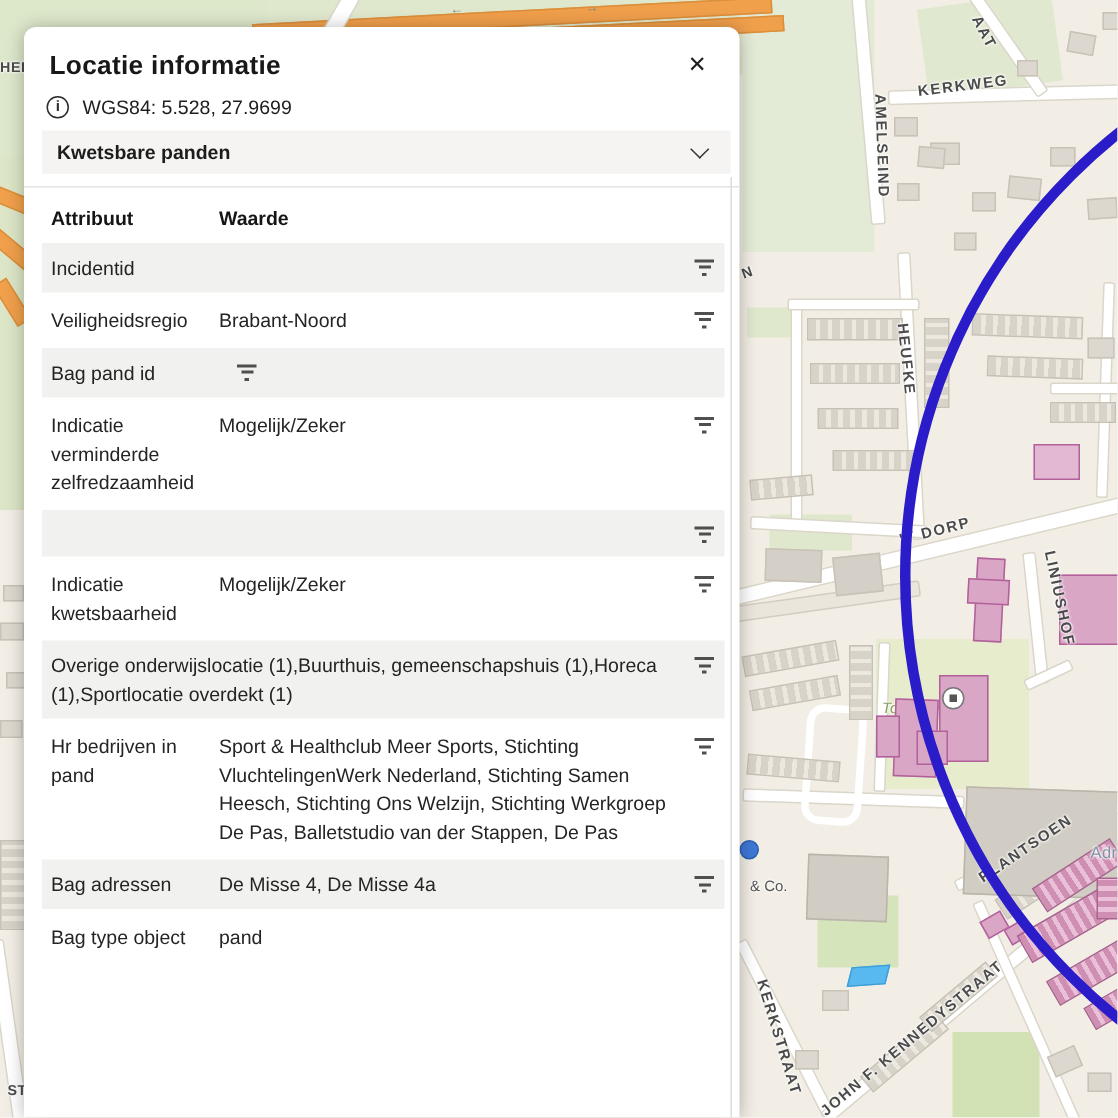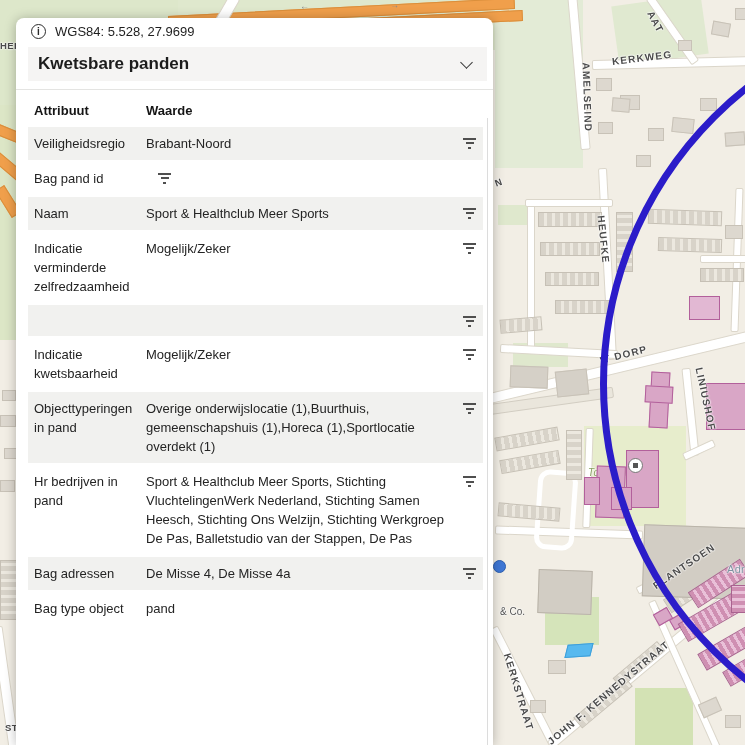--- a/index.html
+++ b/index.html
@@ -29,21 +29,21 @@
   .circle{position:absolute;left:600px;top:3px;width:762px;height:762px;border:7px solid #2b1cc9;border-radius:50%;box-sizing:border-box;z-index:6;}
   .blue-dot{position:absolute;width:11px;height:11px;border-radius:50%;background:#3f78d7;border:1px solid #2d5fb0;z-index:4;}
 
   
   .panel{position:absolute;left:16px;top:18px;width:477px;height:727px;background:#fff;border-radius:8px 8px 0 0;box-shadow:0 1px 12px rgba(0,0,0,.28);overflow:hidden;z-index:10;}
   .panel-header{display:flex;justify-content:space-between;align-items:center;padding:15px 20px 4px 17px;}
   .panel-title{font-size:17.5px;font-weight:700;color:#181818;margin:0;letter-spacing:.2px;}
   .close-btn{background:none;border:none;font-size:15px;color:#1e1e1e;cursor:pointer;padding:2px;line-height:1;}
   .coords{display:flex;align-items:center;gap:9px;padding:6px 18px 8px 15px;font-size:13px;color:#1e1e1e;}
   .info-ic{width:15px;height:15px;border:1.6px solid #2b2b2b;border-radius:50%;display:inline-flex;align-items:center;justify-content:center;font-size:10px;font-weight:700;color:#2b2b2b;box-sizing:border-box;flex:none;}
-  .section-bar{margin:0 6px 0 12px;background:#f5f4f3;display:flex;justify-content:space-between;align-items:center;padding:7px 16px 7px 10px;font-size:17px;font-weight:700;color:#1c1c1c;cursor:pointer;}
+  .section-bar{margin:0 6px 0 12px;background:#f5f4f3;display:flex;justify-content:space-between;align-items:center;padding:7px 16px 7px 10px;font-size:13px;font-weight:700;color:#1c1c1c;cursor:pointer;}
   .chev{width:8px;height:8px;border-right:1.6px solid #333;border-bottom:1.6px solid #333;transform:rotate(45deg);margin-top:-4px;flex:none;}
   .divider{height:1px;background:#e4e4e2;margin-top:8px;}
   .tbl{margin:0 10px 0 12px;}
   .thead{display:flex;padding:13px 6px 9px;font-size:13px;font-weight:700;color:#151515;}
   .c-attr{width:112px;flex:none;padding-right:10px;box-sizing:border-box;}
   .c-val{flex:1;padding-right:6px;}
   .f-col{width:26px;flex:none;display:flex;justify-content:flex-end;align-items:flex-start;padding-top:4px;}
   .trow{display:flex;padding:7px 6px;font-size:13px;line-height:19px;color:#242424;margin-bottom:2px;}
   .tbl > div:nth-child(even){background:#f1f1ef;}
   .filter{display:inline-block;width:15px;cursor:pointer;}
@@ -166,49 +166,64 @@
   <div class="lbl" style="left:612px;top:56px;transform:rotate(-7deg);">KERKWEG</div>
   <div class="lbl" style="left:650px;top:6px;transform:rotate(62deg);">AAT</div>
   <div class="lbl" style="left:586px;top:57px;transform:rotate(88deg);">AMELSEIND</div>
   <div class="lbl" style="left:601px;top:210px;transform:rotate(84deg);">HEUFKE</div>
   <div class="lbl" style="left:600px;top:355px;transform:rotate(-14deg);">'T DORP</div>
   <div class="lbl" style="left:699px;top:362px;transform:rotate(78deg);">LINIUSHOF</div>
   <div class="lbl" style="left:654px;top:581px;transform:rotate(-34deg);">PLANTSOEN</div>
   <div class="lbl place" style="left:727px;top:563px;">Adria</div>
   <div class="lbl" style="left:507px;top:648px;transform:rotate(73deg);">KERKSTRAAT</div>
   <div class="lbl" style="left:549px;top:737px;transform:rotate(-40deg);">JOHN F. KENNEDYSTRAAT</div>
-  <div class="lbl poi-t" style="left:500px;top:606px;">&amp; Co.</div>
+  <div class="lbl poi-t" style="left:500px;top:586px;">&amp; Co.</div>
   <div class="lbl frag" style="left:0;top:40px;">HEL</div>
   <div class="lbl frag" style="left:495px;top:178px;transform:rotate(-20deg);">N</div>
   <div class="lbl frag" style="left:30px;top:628px;">F</div>
   <div class="lbl frag" style="left:5px;top:722px;">ST</div>
   <div class="arrow" style="left:300px;top:1px;transform:rotate(-3deg);">←</div>
   <div class="arrow" style="left:390px;top:0;transform:rotate(-3deg);">→</div>
 
   <div class="circle"></div>
 </div>
 
 <div class="panel">
+  <div class="panel-header">
+    <h1 class="panel-title">Locatie informatie</h1>
+    <button class="close-btn">✕</button>
+  </div>
   <div class="coords">
     <span class="info-ic">i</span>
     <span>WGS84: 5.528, 27.9699</span>
   </div>
   <div class="section-bar">
     <span>Kwetsbare panden</span>
     <span class="chev"></span>
   </div>
   <div class="divider"></div>
 
   <div class="tbl">
     <div class="thead">
       <span class="c-attr">Attribuut</span>
       <span class="c-val">Waarde</span>
       <span class="f-col"></span>
     </div>
     <div class="trow">
+      <span class="c-attr">Incidentid</span>
+      <span class="c-val"></span>
+      <span class="f-col">
+          <span class="filter">
+            <i></i>
+            <i></i>
+            <i></i>
+          </span>
+        </span>
+    </div>
+    <div class="trow">
       <span class="c-attr">Veiligheidsregio</span>
       <span class="c-val">Brabant-Noord</span>
       <span class="f-col">
           <span class="filter">
             <i></i>
             <i></i>
             <i></i>
           </span>
         </span>
     </div>
@@ -216,31 +231,20 @@
       <span class="c-attr">Bag pand id</span>
       <span class="f-col">
           <span class="filter">
             <i></i>
             <i></i>
             <i></i>
           </span>
         </span>
     </div>
     <div class="trow">
-      <span class="c-attr">Naam</span>
-      <span class="c-val">Sport &amp; Healthclub Meer Sports</span>
-      <span class="f-col">
-          <span class="filter">
-            <i></i>
-            <i></i>
-            <i></i>
-          </span>
-        </span>
-    </div>
-    <div class="trow">
       <span class="c-attr">Indicatie verminderde zelfredzaamheid</span>
       <span class="c-val">Mogelijk/Zeker</span>
       <span class="f-col">
           <span class="filter">
             <i></i>
             <i></i>
             <i></i>
           </span>
         </span>
     </div>
@@ -259,21 +263,20 @@
       <span class="c-val">Mogelijk/Zeker</span>
       <span class="f-col">
           <span class="filter">
             <i></i>
             <i></i>
             <i></i>
           </span>
         </span>
     </div>
     <div class="trow">
-      <span class="c-attr">Objecttyperingen in pand</span>
       <span class="c-val">Overige onderwijslocatie (1),Buurthuis, gemeenschapshuis (1),Horeca (1),Sportlocatie overdekt (1)</span>
       <span class="f-col">
           <span class="filter">
             <i></i>
             <i></i>
             <i></i>
           </span>
         </span>
     </div>
     <div class="trow">

